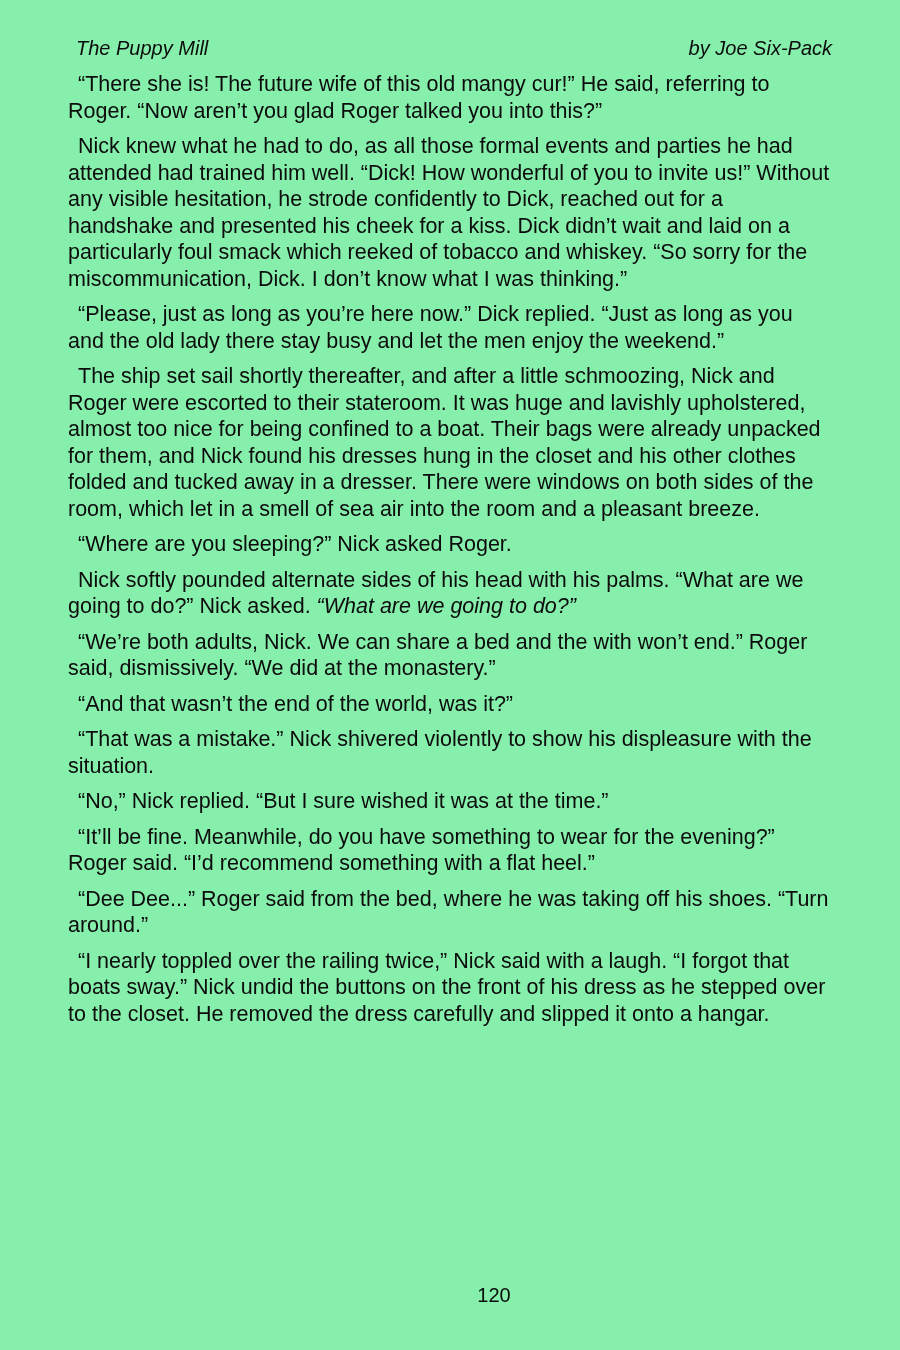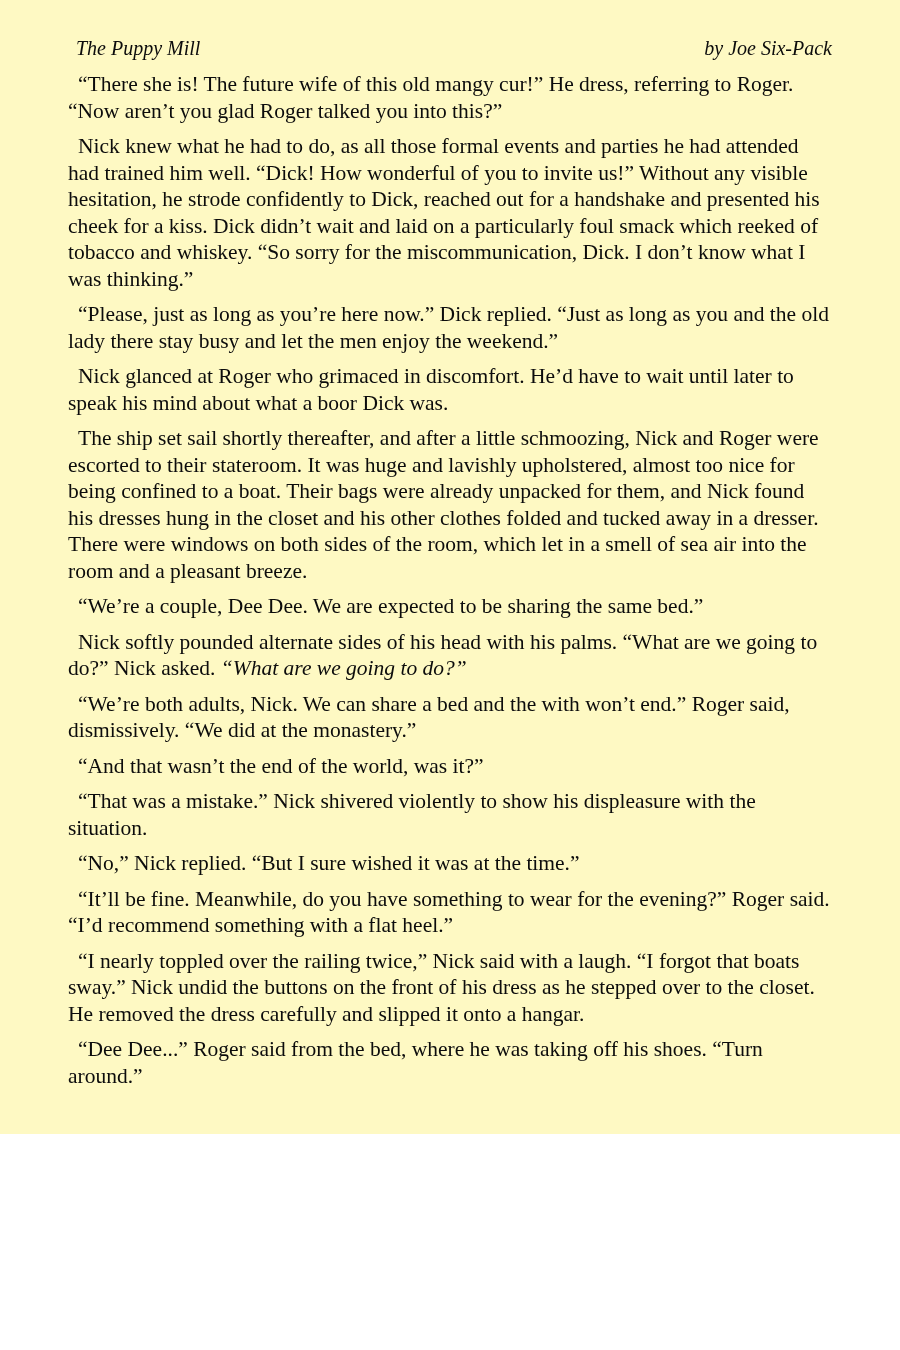--- a/index.html
+++ b/index.html
@@ -3,24 +3,24 @@
 <meta charset="utf-8">
 <style>
   html, body {
     margin: 0;
     padding: 0;
     background: #ffffff;
   }
   .page {
     position: relative;
     width: 900px;
-    height: 1134px;
-    background: #fef9c3;
+    height: 1350px;
+    background: #86efac;
     color: #0c0c0c;
-    font-family: Liberation Serif, serif;
+    font-family: Liberation Sans, sans-serif;
     overflow: hidden;
   }
   .running-header {
     position: absolute;
     top: 36px;
     left: 76px;
     right: 68px;
     display: flex;
     justify-content: space-between;
     font-style: italic;
@@ -58,30 +58,29 @@
 </head>
 <body>
 
 <div class="page">
   <div class="running-header">
     <span>The Puppy Mill</span>
     <span>by Joe Six-Pack</span>
   </div>
 
   <div class="body-text" id="body-text">
-      <p><span>“There she is! The future wife of this old mangy cur!” He dress, referring to Roger. “Now aren’t you glad Roger talked you into this?”</span></p>
+      <p><span>“There she is! The future wife of this old mangy cur!” He said, referring to Roger. “Now aren’t you glad Roger talked you into this?”</span></p>
       <p><span>Nick knew what he had to do, as all those formal events and parties he had attended had trained him well. “Dick! How wonderful of you to invite us!” Without any visible hesitation, he strode confidently to Dick, reached out for a handshake and presented his cheek for a kiss. Dick didn’t wait and laid on a particularly foul smack which reeked of tobacco and whiskey. “So sorry for the miscommunication, Dick. I don’t know what I was thinking.”</span></p>
       <p><span>“Please, just as long as you’re here now.” Dick replied. “Just as long as you and the old lady there stay busy and let the men enjoy the weekend.”</span></p>
-      <p><span>Nick glanced at Roger who grimaced in discomfort. He’d have to wait until later to speak his mind about what a boor Dick was.</span></p>
       <p><span>The ship set sail shortly thereafter, and after a little schmoozing, Nick and Roger were escorted to their stateroom. It was huge and lavishly upholstered, almost too nice for being confined to a boat. Their bags were already unpacked for them, and Nick found his dresses hung in the closet and his other clothes folded and tucked away in a dresser. There were windows on both sides of the room, which let in a smell of sea air into the room and a pleasant breeze.</span></p>
-      <p><span>“We’re a couple, Dee Dee. We are expected to be sharing the same bed.”</span></p>
+      <p><span>“Where are you sleeping?” Nick asked Roger.</span></p>
       <p><span>Nick softly pounded alternate sides of his head with his palms. “What are we going to do?” Nick asked. </span><span class="italic">“What are we going to do?”</span></p>
       <p><span>“We’re both adults, Nick. We can share a bed and the with won’t end.” Roger said, dismissively. “We did at the monastery.”</span></p>
       <p><span>“And that wasn’t the end of the world, was it?”</span></p>
       <p><span>“That was a mistake.” Nick shivered violently to show his displeasure with the situation.</span></p>
       <p><span>“No,” Nick replied. “But I sure wished it was at the time.”</span></p>
       <p><span>“It’ll be fine. Meanwhile, do you have something to wear for the evening?” Roger said. “I’d recommend something with a flat heel.”</span></p>
+      <p><span>“Dee Dee...” Roger said from the bed, where he was taking off his shoes. “Turn around.”</span></p>
       <p><span>“I nearly toppled over the railing twice,” Nick said with a laugh. “I forgot that boats sway.” Nick undid the buttons on the front of his dress as he stepped over to the closet. He removed the dress carefully and slipped it onto a hangar.</span></p>
-      <p><span>“Dee Dee...” Roger said from the bed, where he was taking off his shoes. “Turn around.”</span></p>
     </div>
 
   <div class="page-number">120</div>
 </div>
 
 </body></html>

